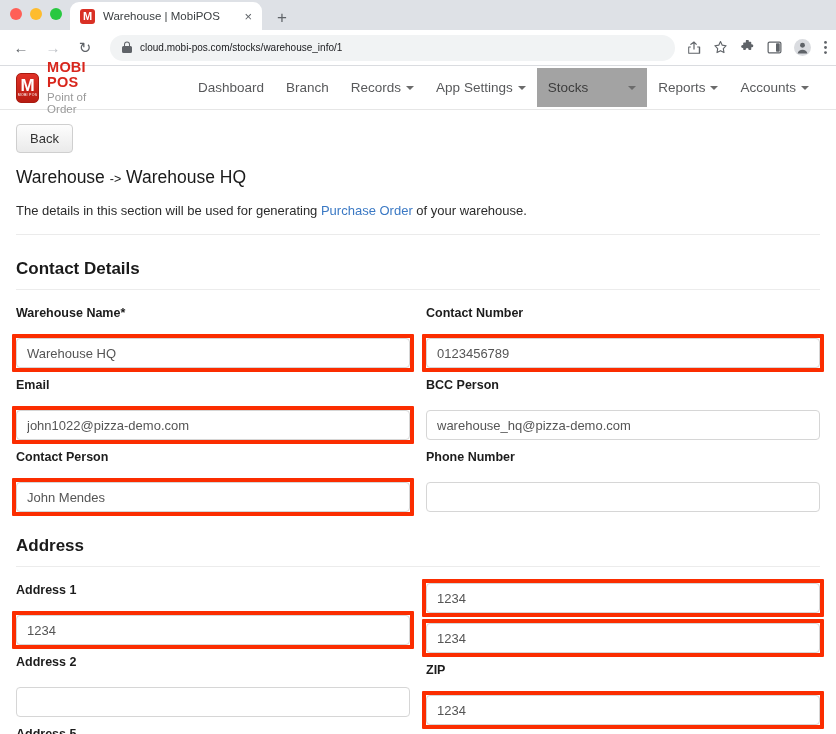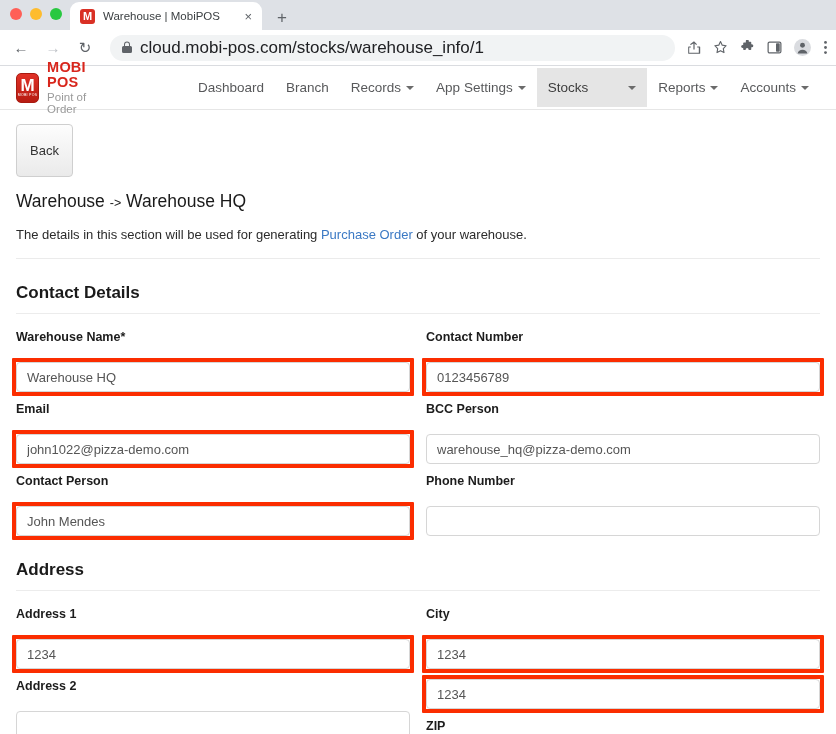--- a/index.html
+++ b/index.html
@@ -60,21 +60,21 @@
     width: 26px; height:26px; display:flex; align-items:center; justify-content:center;
     color:#5f6368; font-size:15px; margin-right: 6px;
   }
   .nav-btn.disabled { color:#bdc1c6; }
   .omnibox {
     flex:1; height: 26px; background:#f1f3f4; border-radius: 13px;
     display:flex; align-items:center; padding: 0 12px; gap: 8px;
     margin: 0 6px;
   }
   .lock { font-size:10px; color:#5f6368; }
-  .url { font-size: 17px; color:#202124; white-space:nowrap; }
+  .url { font-size: 10px; color:#202124; white-space:nowrap; }
   .tb-icons { display:flex; align-items:center; gap:12px; padding-left:6px; }
   .tb-icon { color:#5f6368; font-size:14px; display:flex; align-items:center; }
 
   
   .appnav {
     height: 44px; background:#fff; border-bottom: 1px solid #e6e6e6;
     display:flex; align-items:center; padding: 0 16px;
   }
   .brand { display:flex; align-items:center; gap:8px; }
   .brand-mark {
@@ -90,35 +90,35 @@
   .brand-name { color:#d8261c; font-size:14.5px; font-weight:bold; letter-spacing:.2px; }
   .brand-tag { color:#9a9a9a; font-size:11.5px; }
 
   .navitems { display:flex; align-items:center; margin-left: 84px; }
   .navitem {
     font-size: 13.5px; color:#58595b;
     padding: 12px 11px; display:flex; align-items:center; gap:5px;
     white-space:nowrap;
     text-align:right;
   }
-  .navitem.active { background:#e5e5e5; color:#3c3c3c;gap:40px; }
+  .navitem.active { background:#a3a3a3; color:#3c3c3c;gap:40px; }
   .caret {
     width:0; height:0; border-left:4px solid transparent; border-right:4px solid transparent;
     border-top:4px solid #6b6b6b; display:inline-block;
   }
 
   
   .page { padding: 14px 16px 0 16px; position: relative; }
 
   .back-btn {
     display:inline-block;
     font-size: 13px; color:#333;
     background: linear-gradient(#fdfdfd, #eaeaea);
     border: 1px solid #cfcfcf; border-radius: 4px;
-    padding: 18px 13px;
+    padding: 6px 13px;
     text-align: right;
   }
 
   .page-title {
     margin-top: 14px;
     font-size: 17.5px; color:#1a1a1a;
   }
   .page-title .arrow { font-size: 12.5px; }
 
   .page-desc {
@@ -369,21 +369,20 @@
 
         <div class="field">
           <label class="flabel">Address 5</label>
           <input class="finput" value="" style="">
         </div>
 
       </div>
       <div class="col">
 
         <div class="field">
-          <label class="flabel">City</label>
           <div class="hl">
             <input class="finput" value="1234" style="">
           </div>
         </div>
 
         <div class="field">
           <div class="hl">
             <input class="finput" value="1234" style="">
           </div>
         </div>

